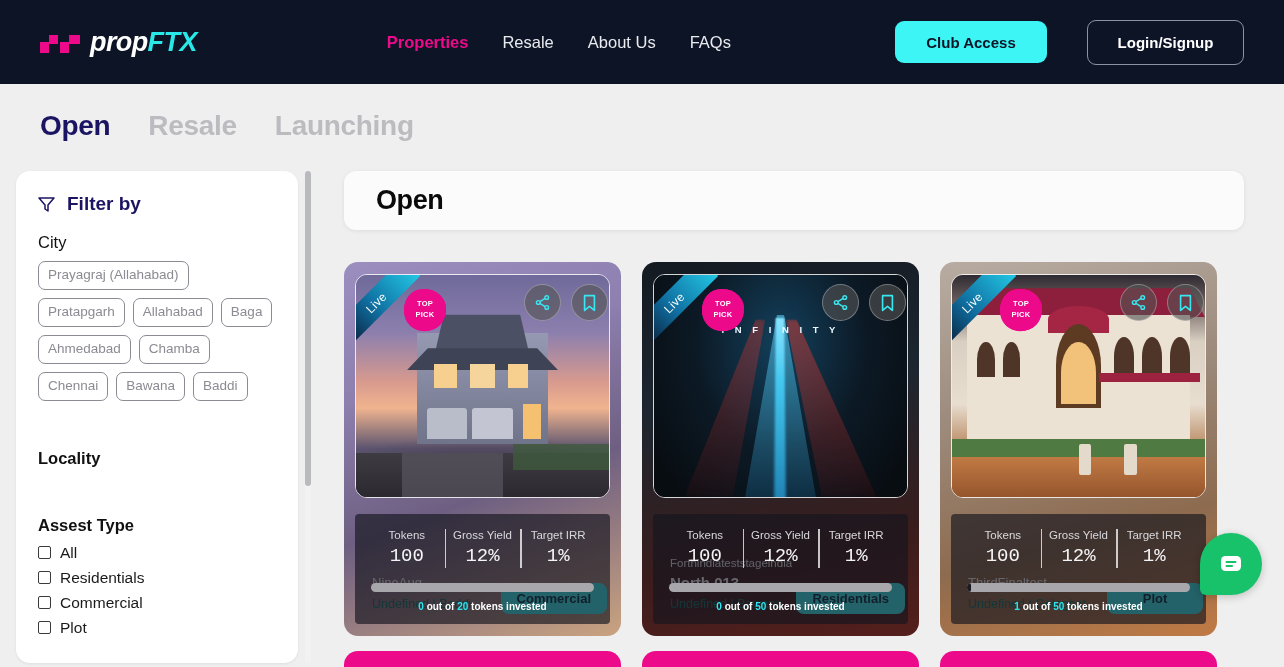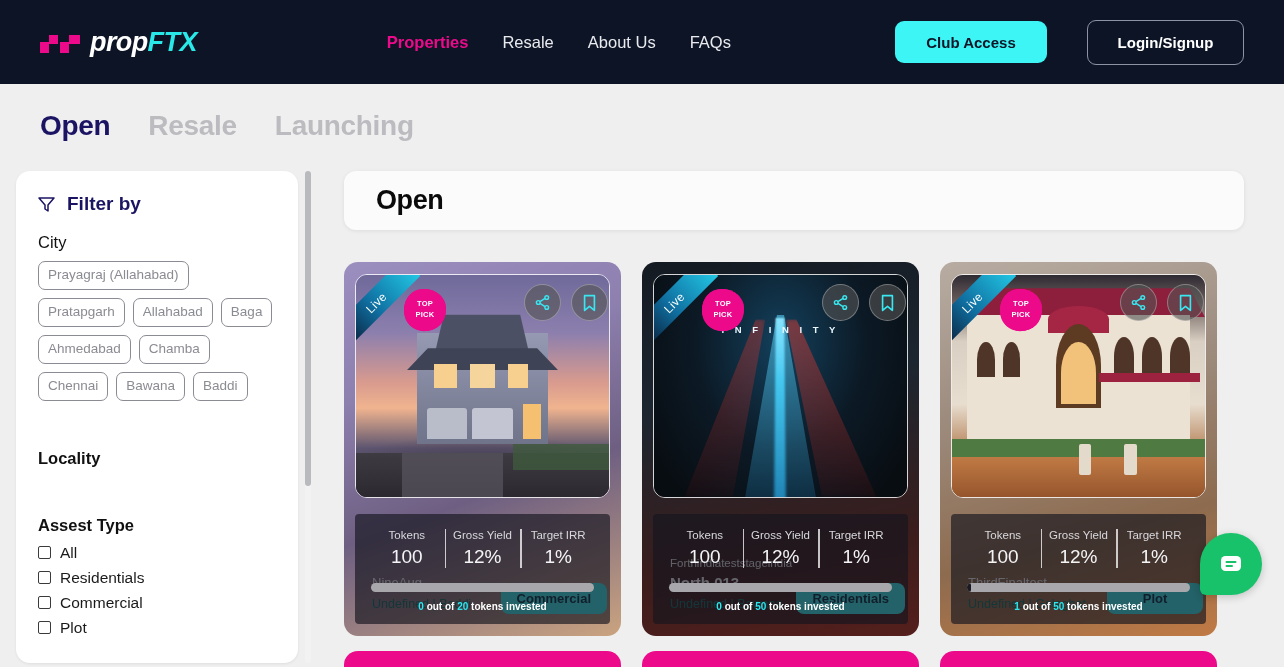--- a/index.html
+++ b/index.html
@@ -186,21 +186,21 @@
     border-radius: 4px; padding: 13px 14px 12px;
     z-index: 6;
   }
   .stat-row { display: flex; align-items: stretch; }
   .stat { flex: 1; text-align: center; position: relative; }
   .stat + .stat:before {
     content: ""; position: absolute; left: 0; top: 2px; bottom: 2px;
     width: 1.5px; background: rgba(255,255,255,0.75);
   }
   .stat-k { font-size: 11.5px; color: #d8d8dc; line-height: 1.5; }
-  .stat-v { font-size: 19px; color: #f4f4f6; line-height: 1.35; }
+  .stat-v { font-size: 19px; color: #f4f4f6; line-height: 1.35; font-family: Liberation Mono, monospace; }
   .bar {
     height: 9px; border-radius: 6px; background: #a8a8ac;
     margin: 13px 2px 9px; position: relative; overflow: hidden;
   }
   .bar-fill { position: absolute; left: 0; top: 0; bottom: 0; background: #1a1a22; border-radius: 6px; }
   .invest { text-align: center; font-size: 10px; color: #ffffff; font-weight: 600; }
   .invest b { color: #2ce6f0; font-weight: 700; }
 
   
   .peek-row { display: flex; gap: 21px; margin-top: 15px; }

